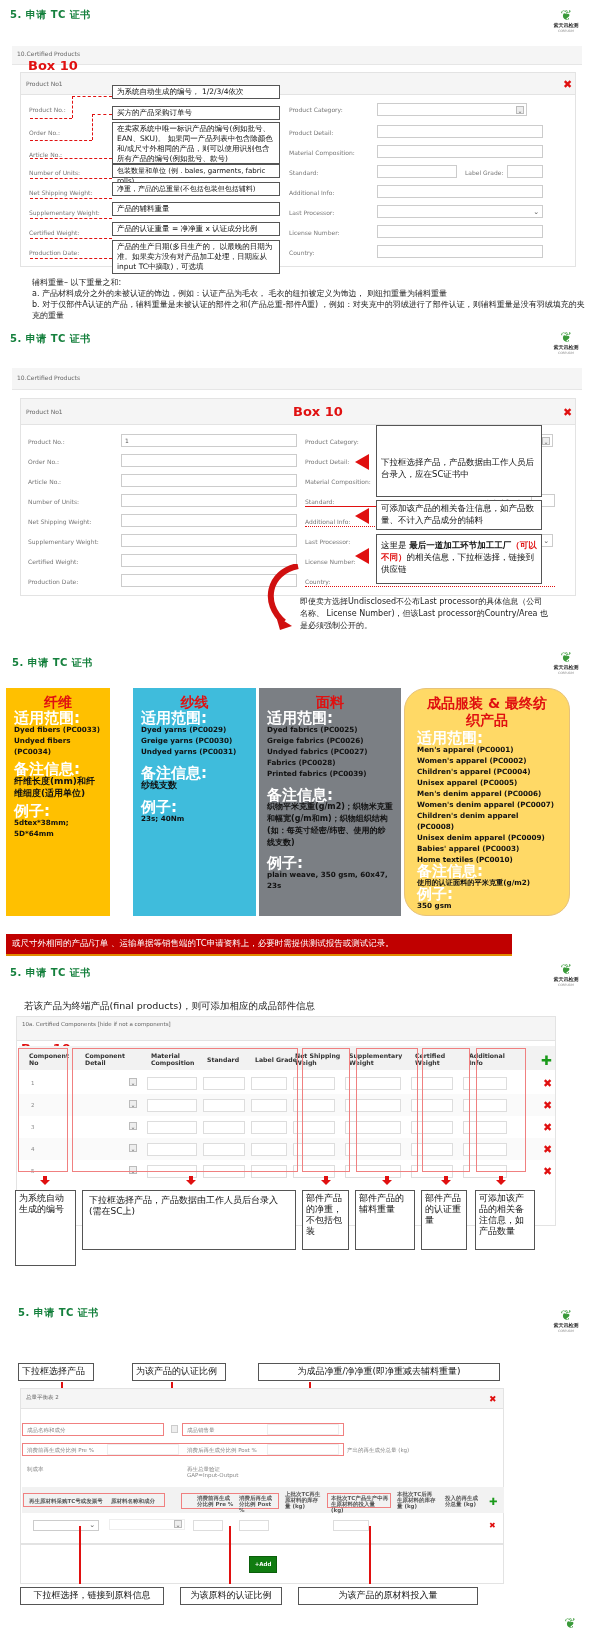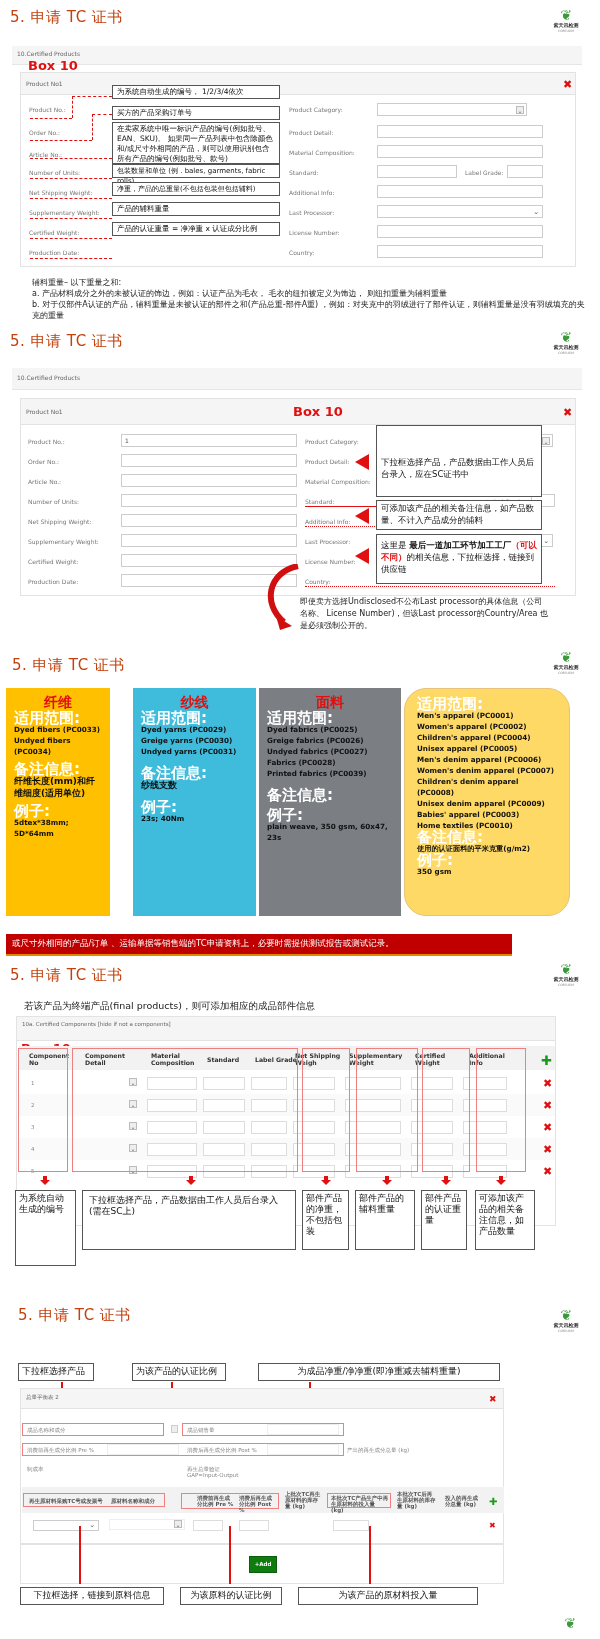--- a/index.html
+++ b/index.html
@@ -1,18 +1,18 @@
 <!DOCTYPE html>
 <html><head>
 <meta charset="utf-8">
 <style>
   * { box-sizing: border-box; margin: 0; padding: 0; }
   body { width: 600px; height: 1639px; background: #fff; font-family: "DejaVu Sans", "Liberation Sans", sans-serif; color: #222; position: relative; overflow: hidden; }
   .slide { position: absolute; left: 0; width: 600px; }
-  .slide-title { position: absolute; font-size: 15px; font-weight: normal; color: #c2410c; letter-spacing: 0.5px; }
+  .slide-title { position: absolute; font-size: 10px; font-weight: bold; color: #15803d; letter-spacing: 0.5px; }
   .logo { position: absolute; width: 36px; text-align: center; }
   .logo .leaf { display: block; font-size: 14px; color: #3a9a3a; line-height: 14px; }
   .logo .txt { display: block; font-size: 5px; font-weight: bold; color: #333; line-height: 7px; }
   .logo .sub { display: block; font-size: 3px; color: #888; line-height: 4px; }
   .sec-bar { position: absolute; background: #f5f5f5; border-bottom: 1px solid #e6e6e6; font-size: 6px; color: #666; padding: 4px 5px; }
   .panel { position: absolute; background: #fff; border: 1px solid #e3e3e3; }
   .panel-head { position: absolute; left: 0; right: 0; top: 0; height: 22px; background: #f5f5f5; border-bottom: 1px solid #e3e3e3; font-size: 6px; color: #666; padding: 7px 5px; }
   .xicon { position: absolute; color: #e01010; font-weight: bold; font-size: 11px; line-height: 11px; }
   .plus-icon { position: absolute; color: #1a9a1a; font-weight: bold; font-size: 13px; line-height: 13px; }
   .flabel { position: absolute; font-size: 6px; color: #777; }
@@ -109,20 +109,21 @@
   <div class="dash-h" style="left:30px;top:238px;width:82px;"></div>
   <div class="dash-h" style="left:30px;top:258px;width:82px;"></div>
 
   <div class="callout" style="left:112px;top:85px;width:168px;height:14px;">为系统自动生成的编号， 1/2/3/4依次</div>
   <div class="callout" style="left:112px;top:106px;width:168px;height:14px;">买方的产品采购订单号</div>
   <div class="callout" style="left:112px;top:122px;width:168px;height:42px;">在卖家系统中唯一标识产品的编号(例如批号、EAN、SKU)。 如果同一产品列表中包含除颜色和/或尺寸外相同的产品，则可以使用识别包含所有产品的编号(例如批号、款号)</div>
   <div class="callout" style="left:112px;top:164px;width:168px;height:14px;font-size:7px;">包装数量和单位 (例 . bales, garments, fabric rolls)</div>
   <div class="callout" style="left:112px;top:182px;width:168px;height:14px;font-size:7px;">净重，产品的总重量(不包括包装但包括辅料)</div>
   <div class="callout" style="left:112px;top:202px;width:168px;height:14px;">产品的辅料重量</div>
   <div class="callout" style="left:112px;top:222px;width:168px;height:14px;">产品的认证重量 = 净净重 x 认证成分比例</div>
+  <div class="callout" style="left:112px;top:240px;width:168px;height:34px;">产品的生产日期(多日生产的， 以最晚的日期为准。如果卖方没有对产品加工处理，日期应从input TC中摘取)，可选填</div>
 
   <div class="note" style="left:32px;top:277px;width:560px;">
     <div>辅料重量– 以下重量之和:</div>
     <div>a.  产品材料成分之外的未被认证的饰边，例如：认证产品为毛衣， 毛衣的纽扣被定义为饰边， 则纽扣重量为辅料重量</div>
     <div>b. 对于仅部件A认证的产品，辅料重量是未被认证的部件之和(产品总重-部件A重) ，例如：对夹克中的羽绒进行了部件认证，则辅料重量是没有羽绒填充的夹克的重量</div>
   </div>
 </div>
 
 <div class="slide" style="top:328px;height:322px;">
   <div class="slide-title" style="left:10px;top:4px;">5. 申请 TC 证书</div>
@@ -229,25 +230,27 @@
 
   <div class="card" style="left:259px;width:142px;background:#7b7f84;">
     <div class="ctitle">面料</div>
     <div class="csub first">适用范围:</div>
     <div>Dyed fabrics (PC0025)</div>
     <div>Greige fabrics (PC0026)</div>
     <div>Undyed fabrics (PC0027)</div>
     <div>Fabrics (PC0028)</div>
     <div>Printed fabrics (PC0039)</div>
     <div class="csub" style="margin-top:10px;">备注信息:</div>
+    <div class="cval" style="font-size:8px;line-height:12px;">织物平米克重(g/m2)；织物米克重和幅宽(g/m和m)；织物组织结构(如：每英寸经密/纬密、使用的纱线支数)</div>
     <div class="csub" style="margin-top:8px;">例子:</div>
     <div>plain weave, 350 gsm, 60x47, 23s</div>
   </div>
 
   <div class="card" style="left:404px;width:166px;background:#ffd966;border:1px solid #e6c27a;border-radius:22px 22px 22px 22px;padding:6px 12px;">
+    <div class="ctitle" style="padding:0 6px;">成品服装 &amp; 最终纺织产品</div>
     <div class="csub first" style="margin-top:3px;">适用范围:</div>
     <div>Men's apparel (PC0001)</div>
     <div>Women's apparel (PC0002)</div>
     <div>Children's apparel (PC0004)</div>
     <div>Unisex apparel (PC0005)</div>
     <div>Men's denim apparel (PC0006)</div>
     <div>Women's denim apparel (PC0007)</div>
     <div>Children's denim apparel (PC0008)</div>
     <div>Unisex denim apparel (PC0009)</div>
     <div>Babies' apparel (PC0003)</div>

